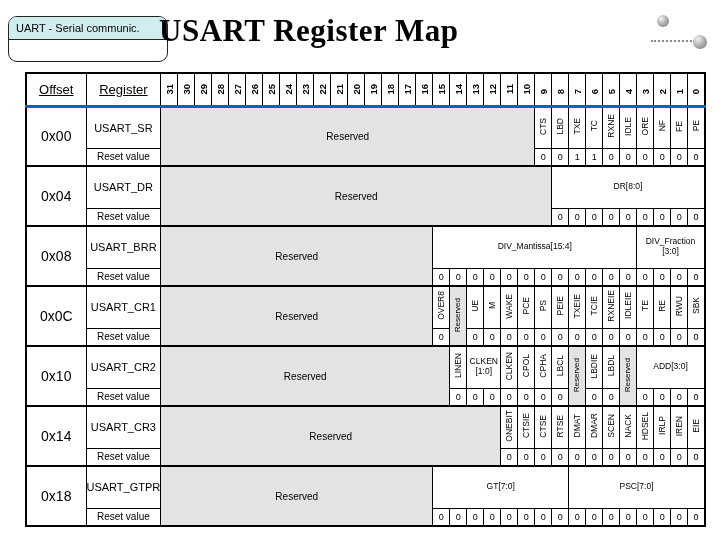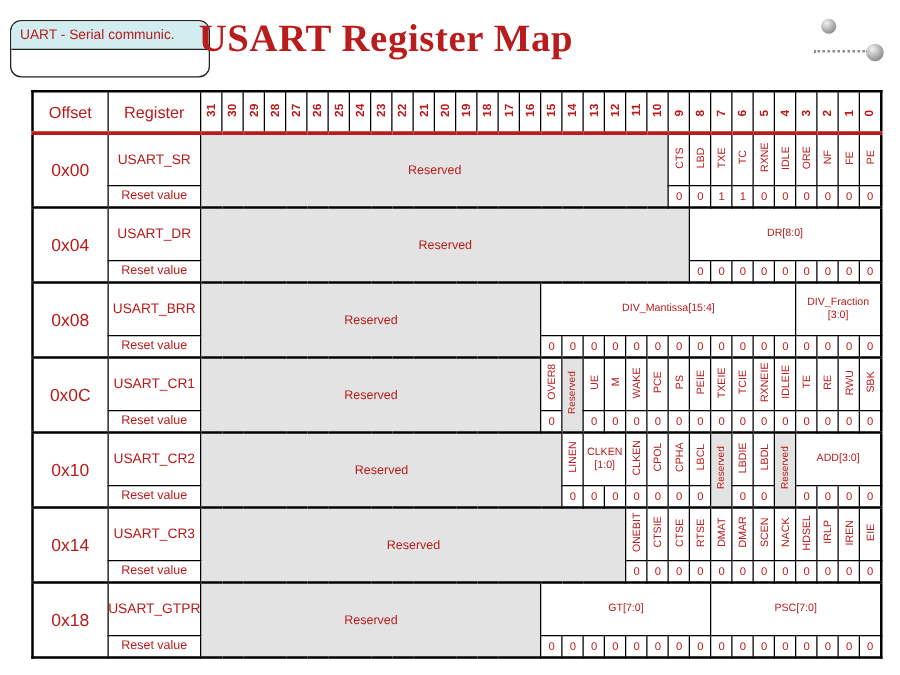--- a/index.html
+++ b/index.html
@@ -1,18 +1,18 @@
 <!DOCTYPE html>
 <html><head>
 <meta charset="utf-8">
 <style>
   html,body { margin:0; padding:0; background:#fff; }
   .slide {
     position:relative; width:720px; height:540px; background:#ffffff;
-    font-family:"Liberation Sans", sans-serif; color:#b91c1c; overflow:hidden;
+    font-family:"Liberation Sans", sans-serif; color:#000000; overflow:hidden;
   }
 
   
   .infobox {
     position:absolute; left:8px; top:16px; width:158px; height:44px;
     border:1.5px solid #222; border-radius:9px; overflow:hidden; background:#fff;
     font-size:11px;
   }
   .infobox .row1 {
     height:23px; background:#d2edf0; border-bottom:1px solid #222;
@@ -47,21 +47,21 @@
   table.regmap {
     position:absolute; left:25px; top:72px;
     border-collapse:collapse; table-layout:fixed;
     border:2px solid #000;
   }
   table.regmap th, table.regmap td {
     border:1px solid #000; padding:0; text-align:center; vertical-align:middle;
     overflow:hidden; font-weight:normal;
   }
   tr.hdr-row   { height:33px; }
-  tr.hdr-row th{ border-bottom:3px solid #b91c1c; background:#fff; }
+  tr.hdr-row th{ border-bottom:3px solid #0369a1; background:#fff;text-decoration:underline; }
   th.offset-h, th.register-h { font-size:13px; font-weight:bold; }
   tr.name-row  { height:42px; }
   tr.name-row td { border-top:2px solid #000; }
   tr.reset-row { height:18px; }
   td.offset-cell { font-size:14px; }
   td.regname-cell { font-size:11px; font-weight:bold; }
   td.resetlabel-cell { font-size:10px; }
   td.reserved-cell { background:#e3e3e3; font-size:10px; }
   td.field-cell { font-size:8.5px; line-height:1.15; }
   td.value-cell { font-size:9px; }

